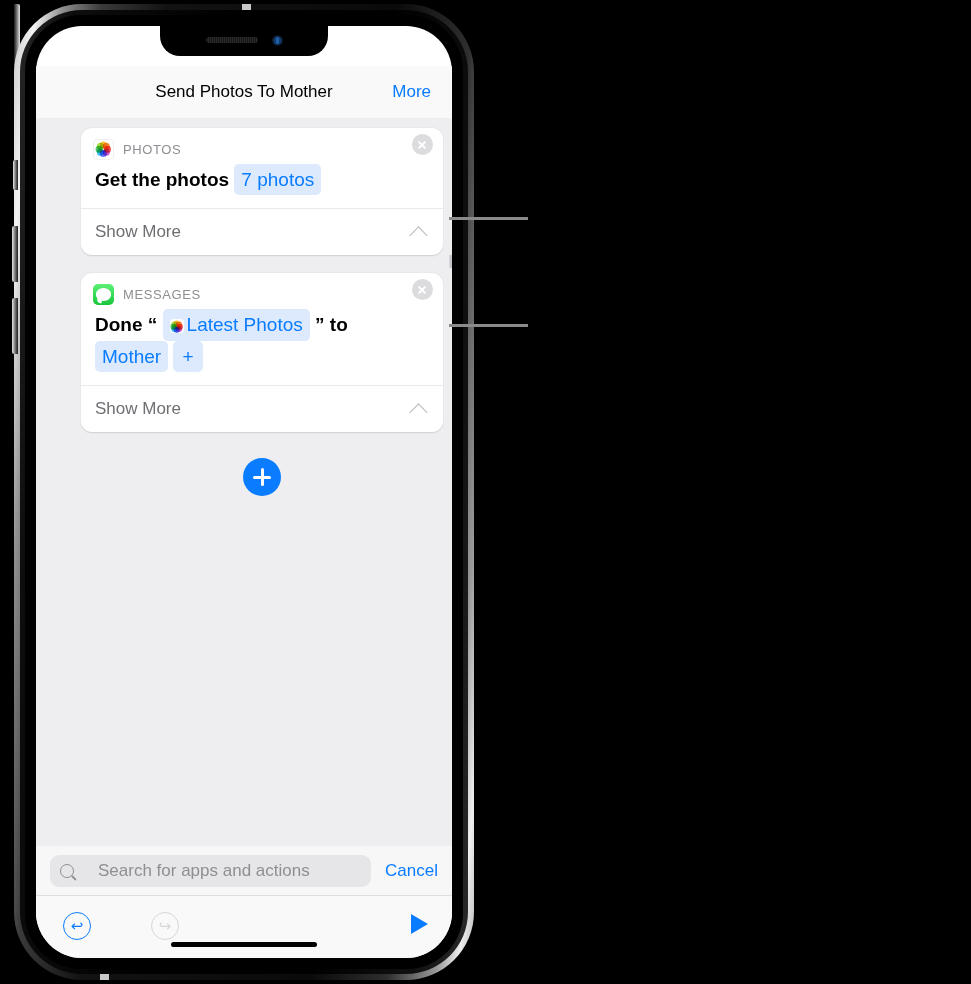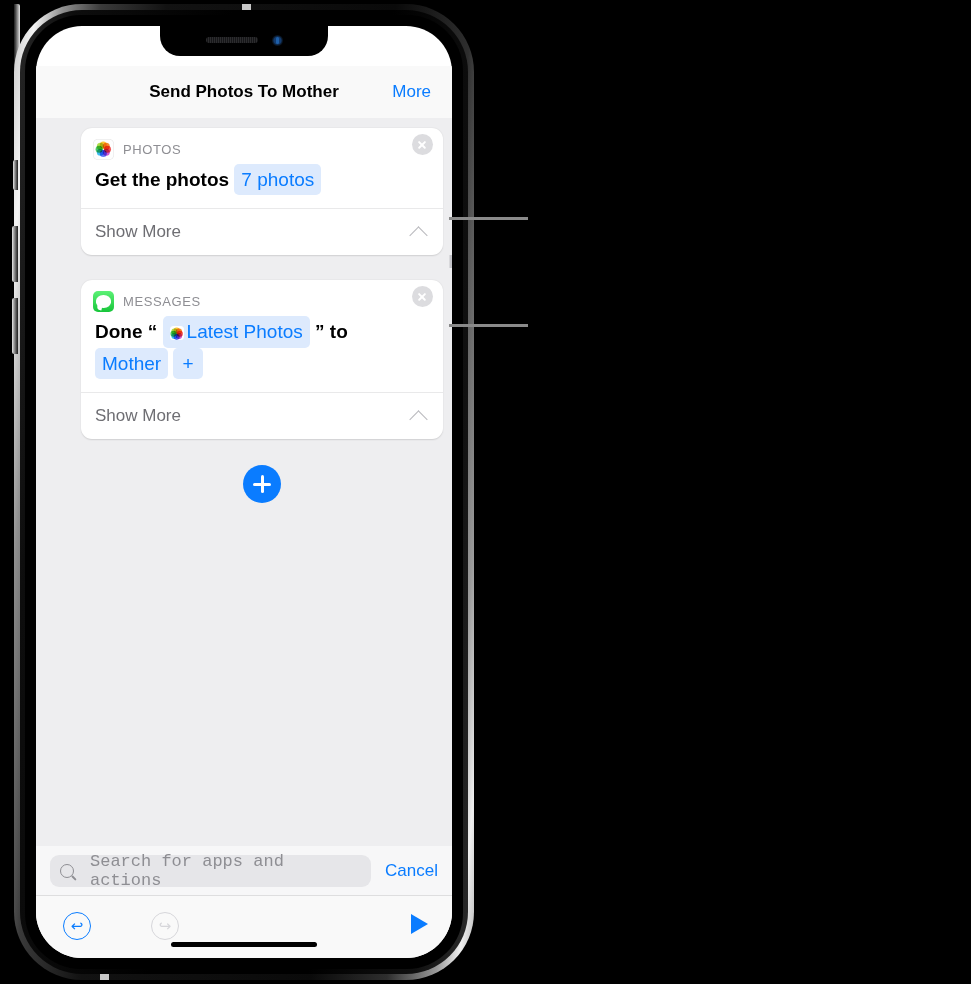--- a/index.html
+++ b/index.html
@@ -55,21 +55,21 @@
   .wifi span:nth-child(2){width:10px;height:10px;top:3px;}
   .wifi span:nth-child(3){width:4px;height:4px;top:6px;border-width:2.2px;}
   .batt{position:relative;width:25px;height:12px;border:1.4px solid #000;border-radius:3.4px;}
   .batt:after{content:"";position:absolute;right:-3.6px;top:3.5px;width:2px;height:5px;
       border-radius:0 2px 2px 0;background:#000;}
   .batt i{position:absolute;left:1.3px;top:1.3px;bottom:1.3px;width:20.4px;border-radius:1.8px;background:#000;}
 
   
   .navbar{position:absolute;top:40px;left:0;right:0;height:52px;background:#f9f9f9;
       display:flex;align-items:center;justify-content:center;}
-  .nav-title{font-size:17px;font-weight:bold;color:#000;}
+  .nav-title{font-size:17px;font-weight:normal;color:#000;}
   .nav-done{position:absolute;right:21px;top:50%;transform:translateY(-50%);
       font-size:17px;color:#0a7cff;font-weight:500;}
 
   
   .content{position:absolute;top:92px;left:0;right:0;bottom:112px;background:#eeeef0;overflow:hidden;padding-left:36px;}
   .card{margin:10px 9px 0 9px;background:#fff;border-radius:11px;box-shadow:0 .5px 1.5px rgba(0,0,0,.13);}
   .card-head{position:relative;display:flex;align-items:center;padding:11px 12px 0 12px;}
   .app-icon{width:21px;height:21px;border-radius:5px;flex:none;position:relative;overflow:hidden;}
 
   
@@ -119,21 +119,21 @@
 
   
   .searchbar{position:absolute;bottom:62px;left:0;right:0;height:50px;background:#f7f7f8;
       display:flex;align-items:center;padding:0 14px;box-sizing:border-box;
       border-bottom:.5px solid #dededf;}
   .search-field{flex:1;height:32px;background:#e6e6e9;border-radius:9px;display:flex;
       align-items:center;padding:0 10px;box-sizing:border-box;}
   .mag{width:12px;height:12px;border:1.7px solid #8e8e93;border-radius:50%;position:relative;flex:none;}
   .mag:after{content:"";position:absolute;right:-4px;bottom:-2.5px;width:6px;height:1.7px;
       background:#8e8e93;border-radius:1px;transform:rotate(45deg);}
-  .search-ph{margin-left:16px;font-size:17px;color:#8e8e93;font-family:Liberation Mono, monospace;}
+  .search-ph{margin-left:24px;font-size:17px;color:#8e8e93;}
   .cancel{margin-left:14px;font-size:17px;color:#0a7cff;}
 
   .toolbar{position:absolute;bottom:0;left:0;right:0;height:62px;background:#f9f9f9;}
   .tb-ico{position:absolute;top:16px;width:26px;height:26px;border-radius:50%;}
   .undo{left:27px;border:1.9px solid #0a7cff;}
   .redo{left:115px;border:1.9px solid #d6d6da;}
   .arw{position:absolute;left:50%;top:50%;transform:translate(-50%,-50%);font-size:15px;
       line-height:1;font-family:"DejaVu Sans",sans-serif;}
   .play{position:absolute;right:24px;top:18px;width:0;height:0;
       border-left:17px solid #0a7cff;border-top:10px solid transparent;border-bottom:10px solid transparent;}
@@ -196,21 +196,21 @@
         </div>
         <div class="card-sep"></div>
         <div class="show-more">
           <span>Show More</span>
           <span class="chev"></span>
         </div>
       </div>
 
       <div class="connector" style="position:relative;margin:0 auto;"></div>
 
-      <div class="card" style="margin-top:12px">
+      <div class="card" style="margin-top:5px">
         <div class="card-head">
           <div class="app-icon ic-msg">
             <div class="bub"></div>
               <div class="tail"></div>
           </div>
           <div class="app-name">MESSAGES</div>
           <div class="remove"></div>
         </div>
         <div class="card-body">
           <span>Done</span>

